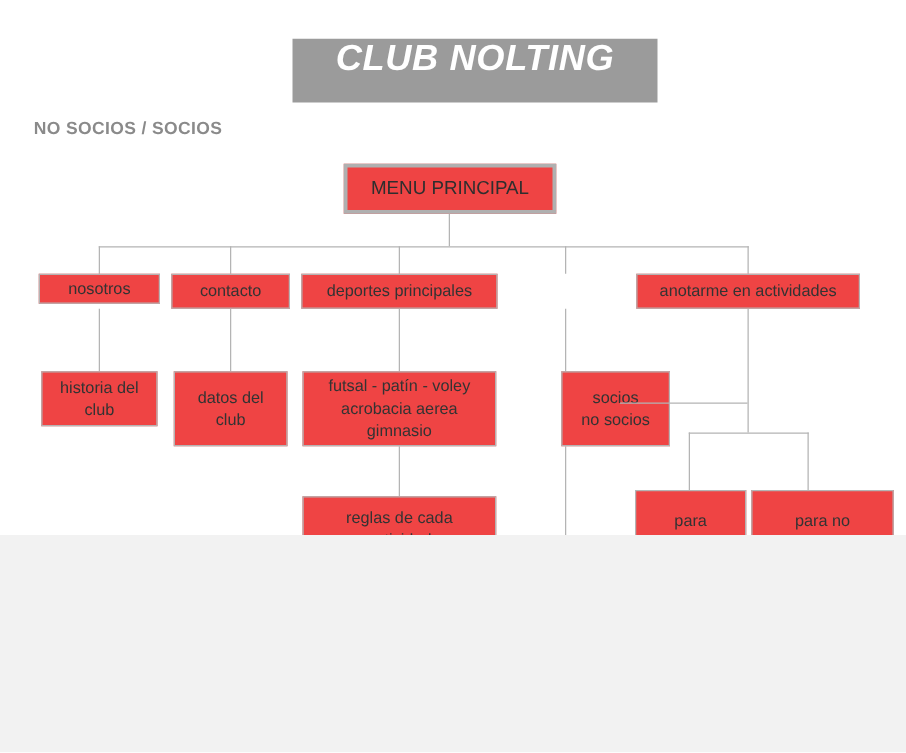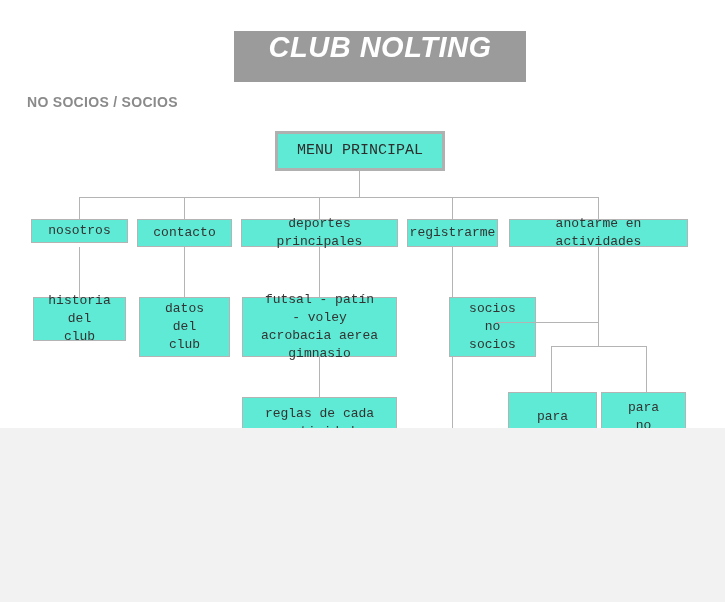--- a/index.html
+++ b/index.html
@@ -48,31 +48,30 @@
     text-align: left;
     color: #8a8a8a;
     font-size: 14px;
     font-weight: bold;
     letter-spacing: 0.3px;
     margin-left: 27px;
   }
   .node {
     position: absolute;
     box-sizing: border-box;
-    background: #5eead4;
+    background: #ef4444;
     border: 1px solid #b4b4b4;
     display: flex;
     align-items: center;
     justify-content: center;
     text-align: center;
     color: #333333;
     font-size: 13px;
     line-height: 18px;
-    padding: 2px 16px;
-    font-family: Liberation Mono, monospace;
+    padding: 2px 4px;
   }
   .node.root {
     border: 3px solid #b0b0b0;
     font-size: 15px;
     color: #2e2e2e;
   }
   .node .node-label {
     display: block;
     white-space: pre-line;
   }
@@ -118,23 +117,20 @@
 
   <div class="node" style="left:31px; top:219px; width:97px; height:24px;">
     <span class="node-label">nosotros</span>
   </div>
   <div class="node" style="left:137px; top:219px; width:95px; height:28px;">
     <span class="node-label">contacto</span>
   </div>
   <div class="node" style="left:241px; top:219px; width:157px; height:28px;">
     <span class="node-label">deportes principales</span>
   </div>
-  <div class="node" style="left:407px; top:219px; width:91px; height:28px;">
-    <span class="node-label">registrarme</span>
-  </div>
   <div class="node" style="left:509px; top:219px; width:179px; height:28px;">
     <span class="node-label">anotarme en actividades</span>
   </div>
 
   <div class="line v" style="left:79px; top:247px; height:50px;"></div>
   <div class="line v" style="left:184px; top:247px; height:50px;"></div>
   <div class="line v" style="left:319px; top:247px; height:50px;"></div>
   <div class="line v" style="left:452px; top:247px; height:50px;"></div>
   <div class="line v" style="left:598px; top:247px; height:99px;"></div>
 
@@ -166,19 +162,19 @@
   <div class="line v" style="left:551px; top:346px; height:46px;"></div>
   <div class="line v" style="left:646px; top:346px; height:46px;"></div>
 
   <div class="node" style="left:242px; top:397px; width:155px; height:52px;">
     <span class="node-label">reglas de cada
 actividad</span>
   </div>
   <div class="node" style="left:508px; top:392px; width:89px; height:50px;">
     <span class="node-label">para</span>
   </div>
-  <div class="node" style="left:601px; top:392px; width:85px; height:50px;text-align:center;">
+  <div class="node" style="left:601px; top:392px; width:114px; height:50px;text-align:center;">
     <span class="node-label">para no</span>
   </div>
 
   <div class="overlay"></div>
 
 </div>
 
 </body></html>

